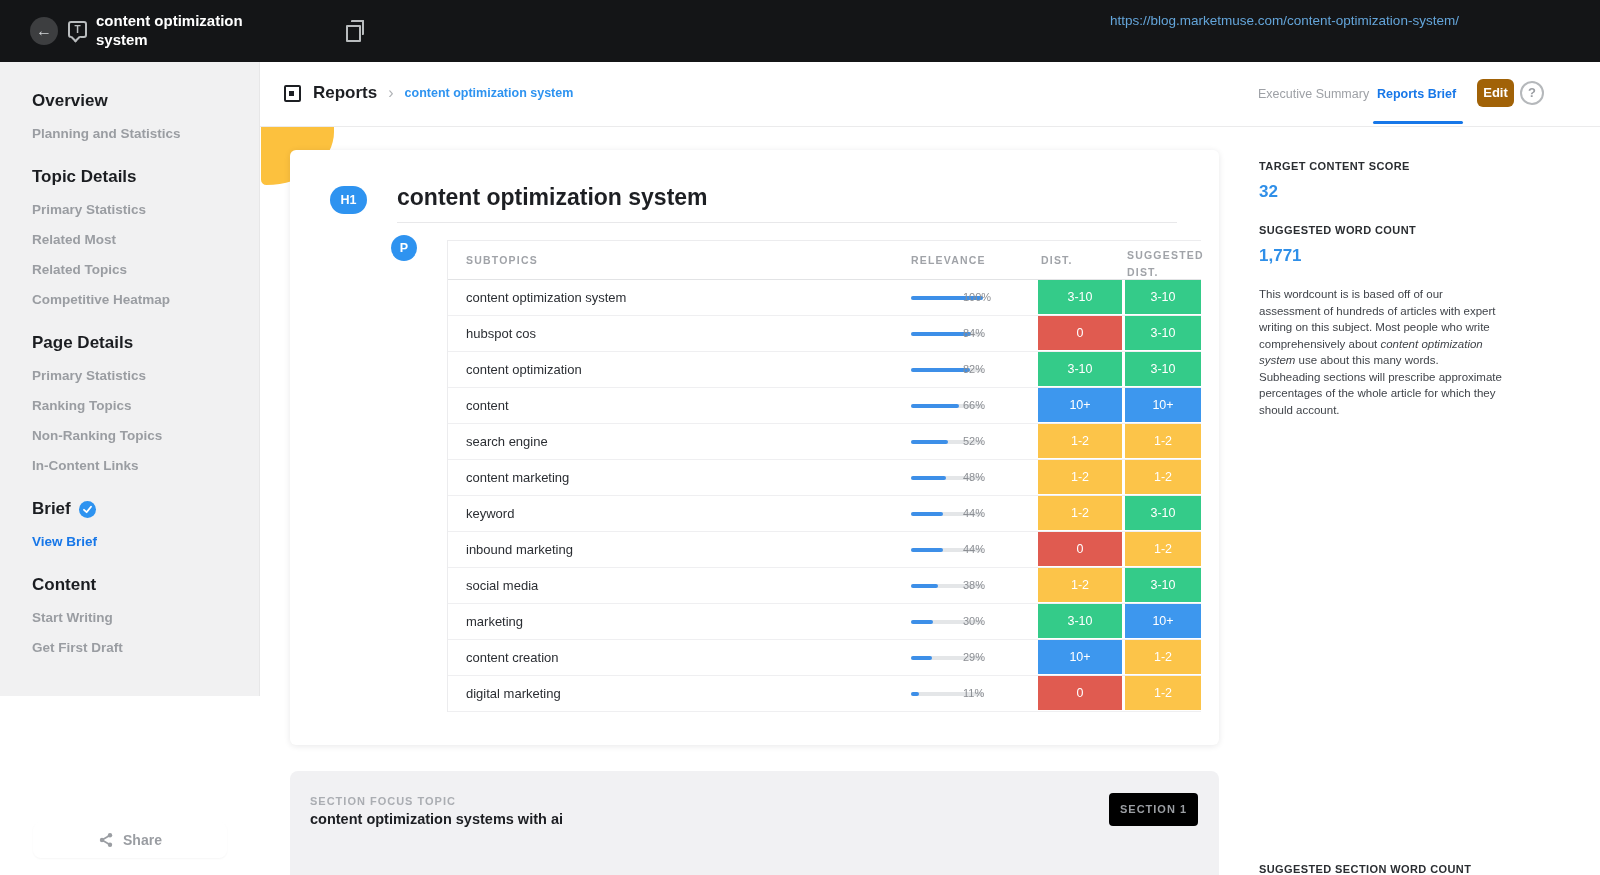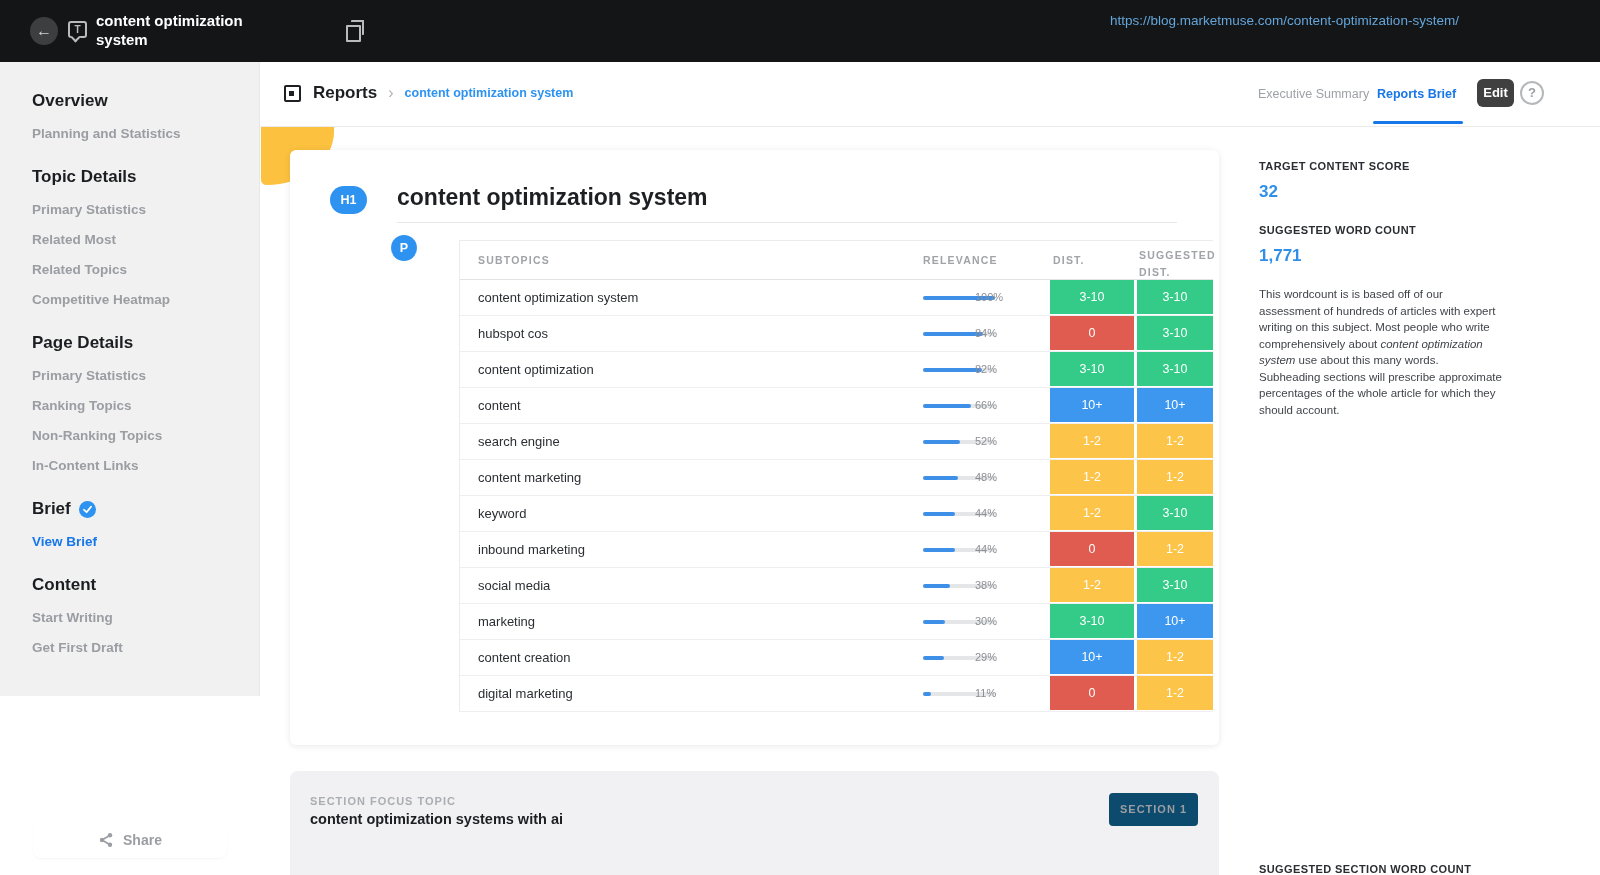--- a/index.html
+++ b/index.html
@@ -44,41 +44,41 @@
   .reports-icon{width:13px;height:13px;border:2.5px solid #1d1f23;border-radius:2px;position:relative;margin-right:12px;}
   .reports-icon::after{content:'';position:absolute;left:3px;top:4px;width:5px;height:5px;background:#1d1f23;}
   .breadcrumb-root{font-size:17px;font-weight:800;color:#1d1f23;cursor:pointer;}
   .breadcrumb-sep{margin:0 11px;color:#b0b3b7;font-size:16px;line-height:16px;}
   .breadcrumb-current{font-size:12.5px;font-weight:700;color:#2e93f0;cursor:pointer;}
   .tab{position:absolute;top:87px;font-size:12.5px;cursor:pointer;}
   .tab-summary{left:1258px;color:#9ea1a6;}
   .tab-outline{left:1377px;color:#1777e8;font-weight:700;}
   .tab-underline{position:absolute;left:1373px;top:121px;width:90px;height:3px;background:#1777e8;border-radius:2px;}
   .header-divider{position:absolute;left:260px;top:126px;width:1340px;height:1px;background:#ebebec;}
-  .edit-btn{position:absolute;left:1477px;top:79px;width:37px;height:28px;background:#404040;border-radius:6px;
+  .edit-btn{position:absolute;left:1477px;top:79px;width:37px;height:28px;background:#a16207;border-radius:6px;
            color:#fff;font-size:13px;font-weight:700;text-align:center;line-height:28px;cursor:pointer;}
   .help-btn{position:absolute;left:1520px;top:81px;width:20px;height:20px;border:2px solid #b5b8bb;border-radius:50%;
            color:#9b9ea3;font-size:13px;font-weight:700;text-align:center;line-height:20px;cursor:pointer;}
 
   
   .yellow-wedge{position:absolute;left:261px;top:127px;width:73px;height:58px;background:#fcc13e;
            border-bottom-right-radius:100% 100%;border-bottom-left-radius:6px;}
 
   
   .card{position:absolute;left:290px;top:150px;width:929px;height:595px;background:#fff;border-radius:6px;
         box-shadow:0 1px 6px rgba(25,30,40,.10);}
   .h1-badge{position:absolute;left:40px;top:36px;width:37px;height:28px;border-radius:14px;background:#2e93f0;
         color:#fff;font-size:12.5px;font-weight:700;text-align:center;line-height:28px;}
   .doc-title{position:absolute;left:107px;top:34px;font-size:23px;font-weight:800;color:#1d1f23;}
   .title-rule{position:absolute;left:107px;top:72px;width:780px;height:1px;background:#e8e8ea;}
   .p-badge{position:absolute;left:101px;top:85px;width:26px;height:26px;border-radius:50%;background:#2e93f0;
         color:#fff;font-size:12.5px;font-weight:700;text-align:center;line-height:26px;}
 
   
-  .ttable{position:absolute;left:157px;top:90px;width:753px;border-top:1px solid #ececee;border-left:1px solid #ececee;margin-left:12px;}
+  .ttable{position:absolute;left:157px;top:90px;width:753px;border-top:1px solid #ececee;border-left:1px solid #ececee;}
   .thead{position:relative;height:38px;border-bottom:1px solid #e2e3e5;
         font-size:10.5px;font-weight:700;color:#a0a3a8;letter-spacing:1.2px;}
   .th-subtopics{position:absolute;left:18px;top:13px;}
   .th-relevance{position:absolute;left:463px;top:13px;}
   .th-dist{position:absolute;left:593px;top:13px;}
   .th-sug{position:absolute;left:679px;top:6px;width:84px;line-height:17px;}
   .trow{position:relative;height:35px;border-bottom:1px solid #efeff1;}
   .subtopic{position:absolute;left:18px;top:0;line-height:35px;font-size:13px;color:#2b2e33;}
   .bar{position:absolute;left:463px;top:16px;width:72px;height:4px;border-radius:2px;background:#e4e6e8;}
   .bar-fill{position:absolute;left:0;top:0;height:4px;border-radius:2px;background:#3d8fe8;}
@@ -90,21 +90,21 @@
 
   
   .rp-label{position:absolute;left:1259px;font-size:11px;font-weight:700;color:#2a2d31;letter-spacing:.4px;}
   .rp-value{position:absolute;left:1259px;font-size:17px;font-weight:700;color:#2f8fe8;}
   .rp-desc{position:absolute;left:1259px;top:286px;width:244px;font-size:11.5px;color:#40444a;line-height:16.5px;}
 
   
   .section-card{position:absolute;left:290px;top:771px;width:929px;height:120px;background:#f1f1f3;border-radius:8px;}
   .section-label{position:absolute;left:20px;top:24px;font-size:11px;font-weight:700;color:#aaadb2;letter-spacing:1px;}
   .section-topic{position:absolute;left:20px;top:40px;font-size:14.5px;font-weight:700;color:#1d1f23;}
-  .section-badge{position:absolute;left:819px;top:22px;width:89px;height:33px;background:#0c4a6e;border-radius:4px;
+  .section-badge{position:absolute;left:819px;top:22px;width:89px;height:33px;background:#000000;border-radius:4px;
         font-size:11px;font-weight:700;color:#9b9ea3;letter-spacing:1px;text-align:center;line-height:33px;}
   .cut-label{position:absolute;left:1259px;top:863px;font-size:11px;font-weight:700;color:#2a2d31;letter-spacing:.4px;}
 </style>
 </head>
 <body>
 
 <div id="stage">
 
   <div class="topbar">
     <div class="back-btn">←</div>

